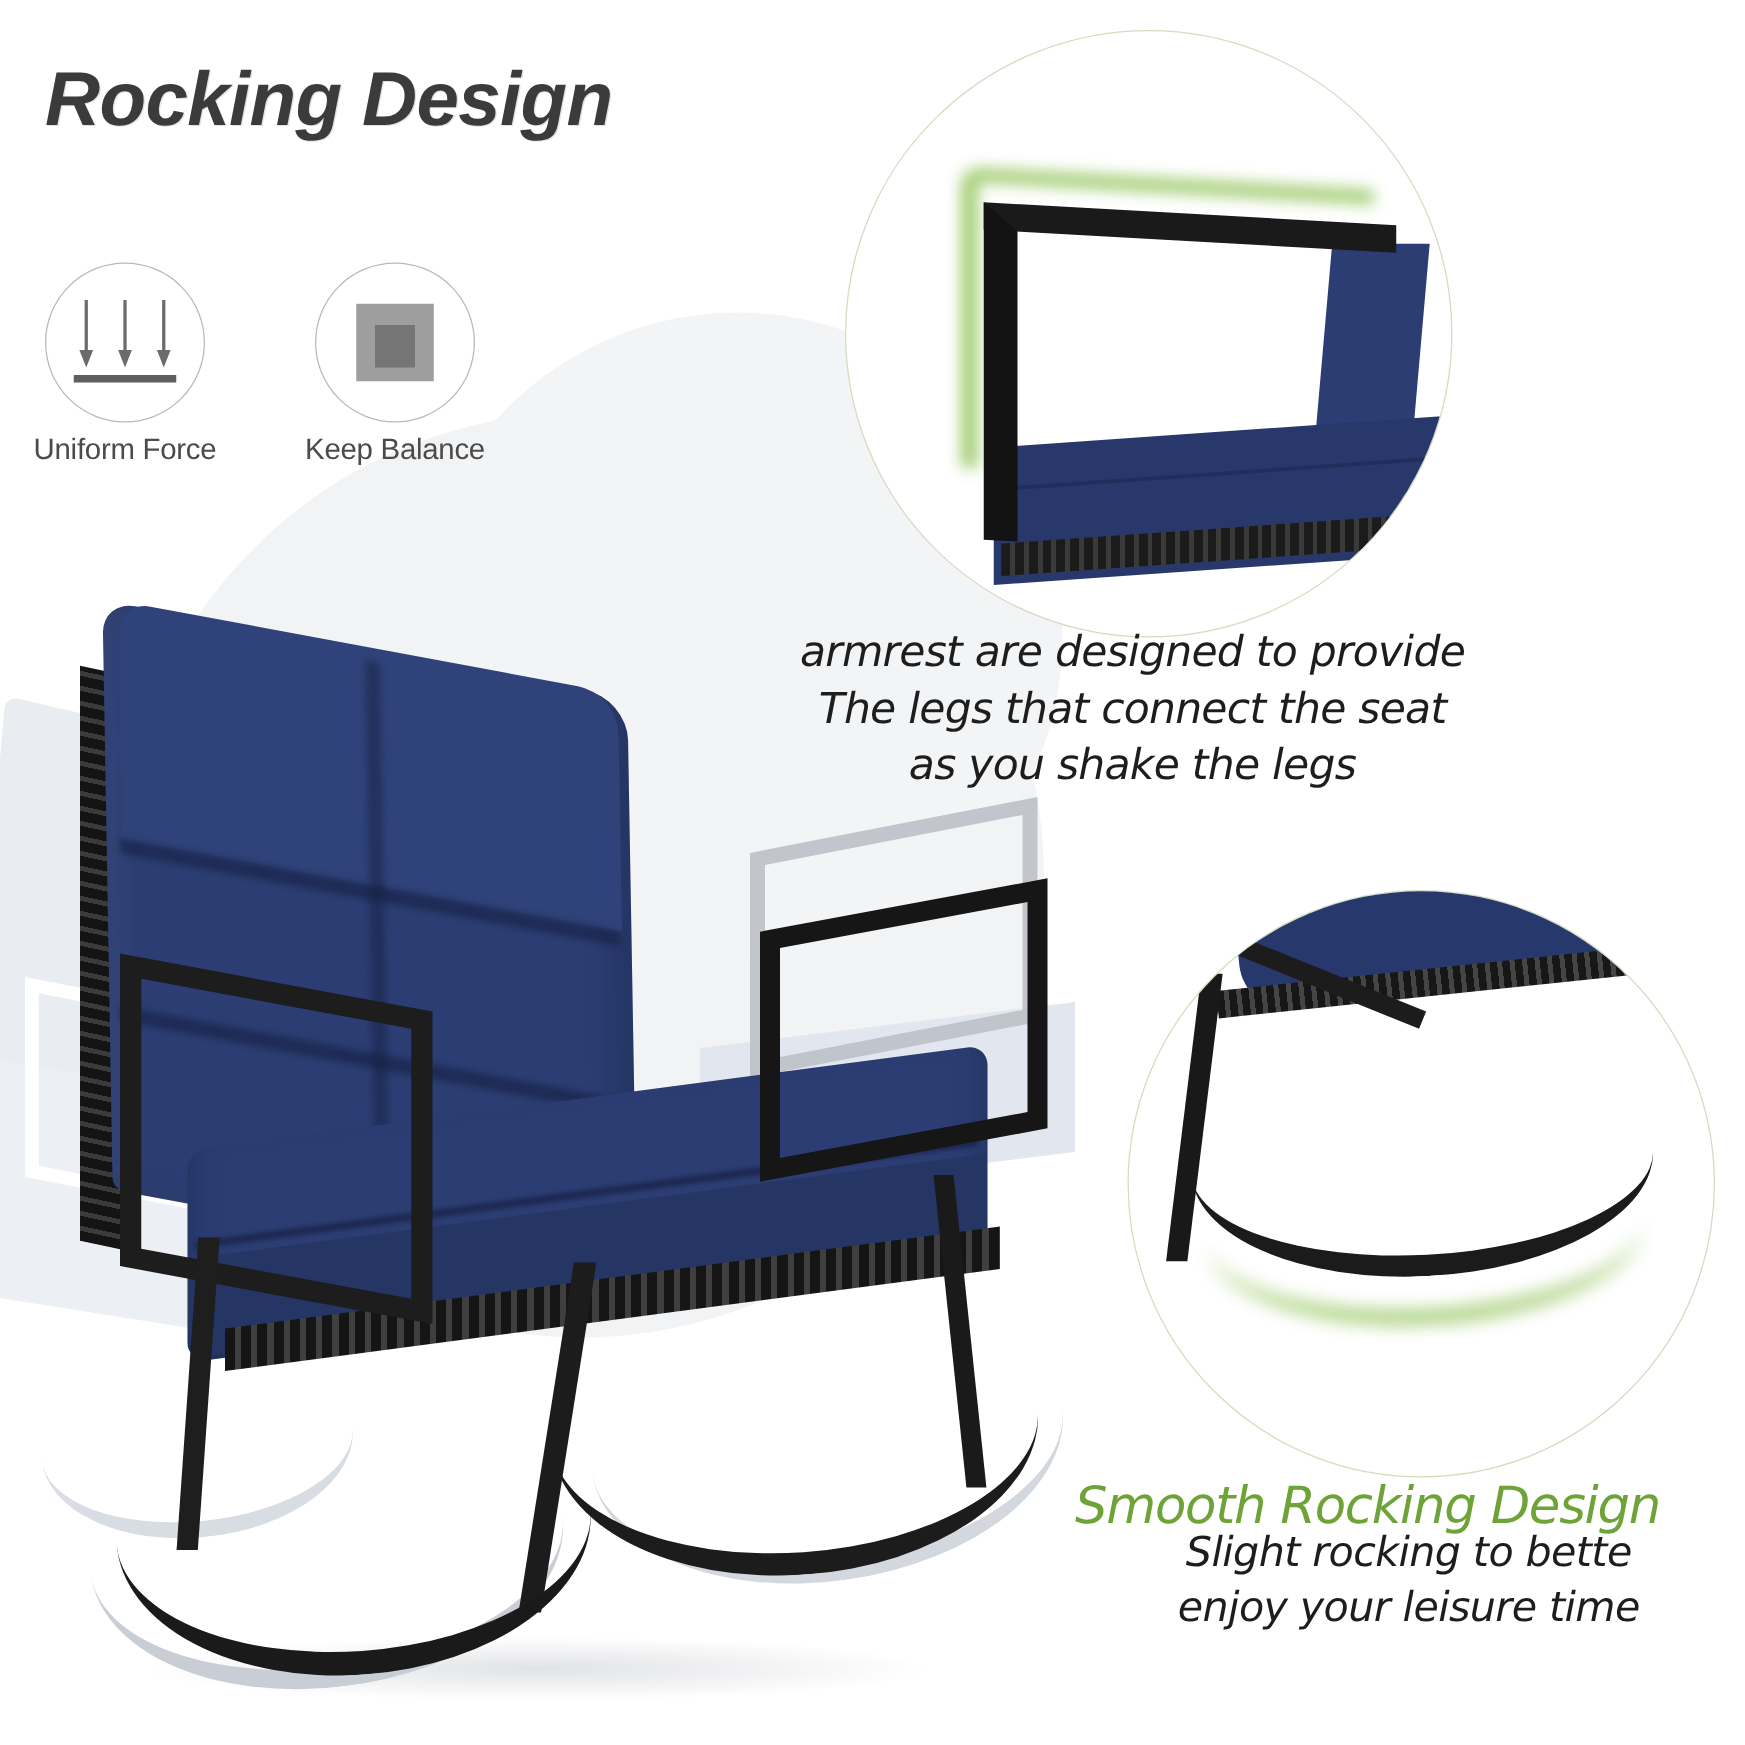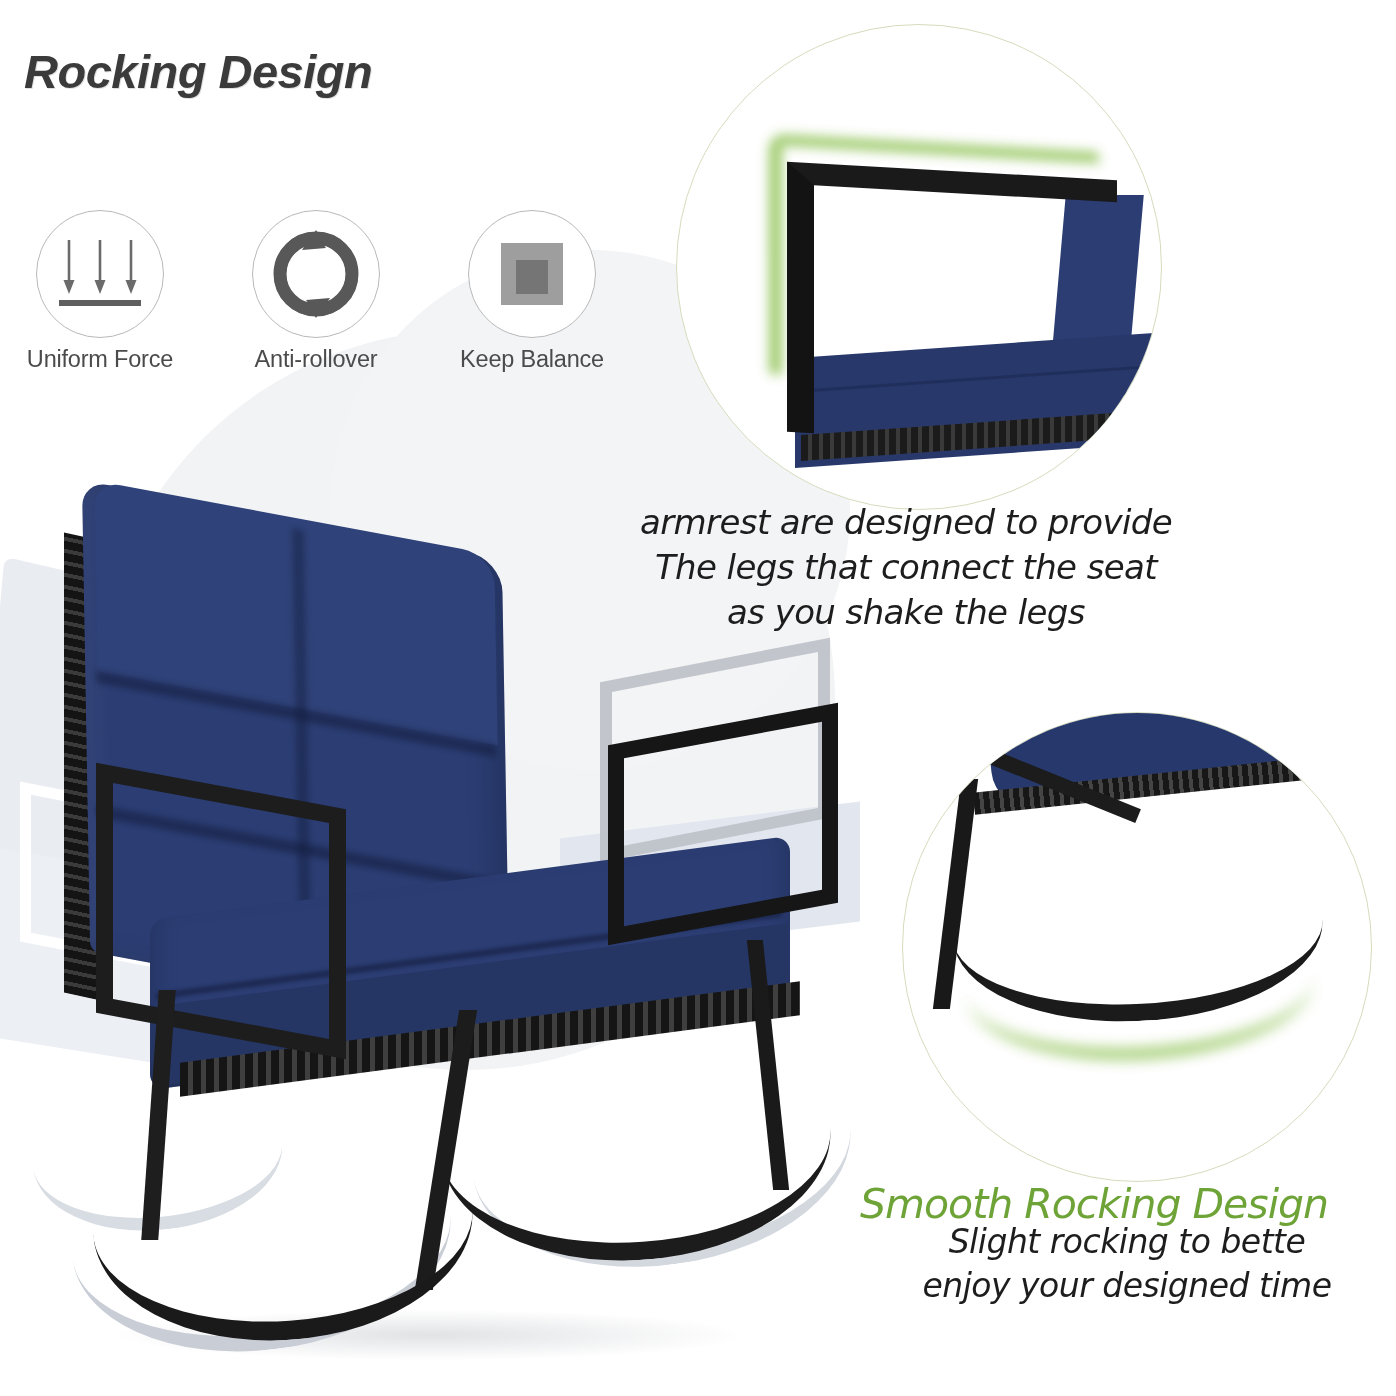--- a/index.html
+++ b/index.html
@@ -18,22 +18,22 @@
     background:#f1f3f5;
   }
   .bg-circle-2{
     position:absolute; left:330px; top:250px;
     width:520px; height:520px; border-radius:50%;
     background:#f3f4f6;
   }
 
   
   .title{
-    position:absolute; left:24px; top:44px;
-    font-size:47px; font-weight:bold; font-style:italic;
+    position:absolute; left:36px; top:44px;
+    font-size:61px; font-weight:bold; font-style:italic;
     color:#3b3b3b; letter-spacing:-0.5px;
     text-shadow:1px 1px 0 rgba(0,0,0,.12);
     white-space:nowrap;
   }
 
   
   .features{
     position:absolute; left:20px; top:210px;
     display:flex; gap:56px;
   }
@@ -373,36 +373,20 @@
           <polygon points="12,60 6.5,46 17.5,46"></polygon>
           <polygon points="43,60 37.5,46 48.5,46"></polygon>
           <polygon points="74,60 68.5,46 79.5,46"></polygon>
         </g>
         <rect x="2" y="66" width="82" height="6" fill="#5f5f5f"></rect>
       </svg>
     </div>
     <div class="f-label">Uniform Force</div>
   </div>
 
-  <div class="feature">
-    <div class="f-circle">
-      <svg class="uf-arrows" width="96" height="96" viewBox="0 0 96 96">
-        <path d="M48 12 A36 36 0 0 1 48 84" fill="none" stroke="#585858" stroke-width="13"></path>
-        <path d="M48 84 A36 36 0 0 1 48 12" fill="none" stroke="#585858" stroke-width="13"></path>
-        <polygon points="48,4 38,20 58,20" fill="#585858"></polygon>
-        <polygon points="48,92 38,76 58,76" fill="#585858"></polygon>
-        <circle cx="48" cy="48" r="26" fill="#ffffff"></circle>
-        <path d="M48 12 A36 36 0 0 1 84 48 A36 36 0 0 1 48 84 A36 36 0 0 1 12 48 A36 36 0 0 1 48 12" fill="none" stroke="#585858" stroke-width="12"></path>
-        <circle cx="48" cy="48" r="23" fill="#ffffff"></circle>
-        <polygon points="46,6 34,24 58,22" fill="#585858"></polygon>
-        <polygon points="50,90 62,72 38,74" fill="#585858"></polygon>
-      </svg>
-    </div>
-    <div class="f-label">Anti-rollover</div>
-  </div>
 
   <div class="feature">
     <div class="f-circle">
       <div class="kb-outer"></div>
       <div class="kb-inner"></div>
     </div>
     <div class="f-label">Keep Balance</div>
   </div>
 
 </div>
@@ -463,14 +447,14 @@
   <div class="rock-rattan"></div>
   <div class="rock-glow"></div>
   <div class="rock-rail"></div>
   <div class="rock-upright"></div>
   <div class="rock-diag"></div>
 </div>
 
 <div class="green-head">Smooth Rocking Design</div>
 <div class="green-cap">
   <div>Slight rocking to bette</div>
-  <div>enjoy your designed time</div>
+  <div>enjoy your leisure time</div>
 </div>
 
 </body></html>

